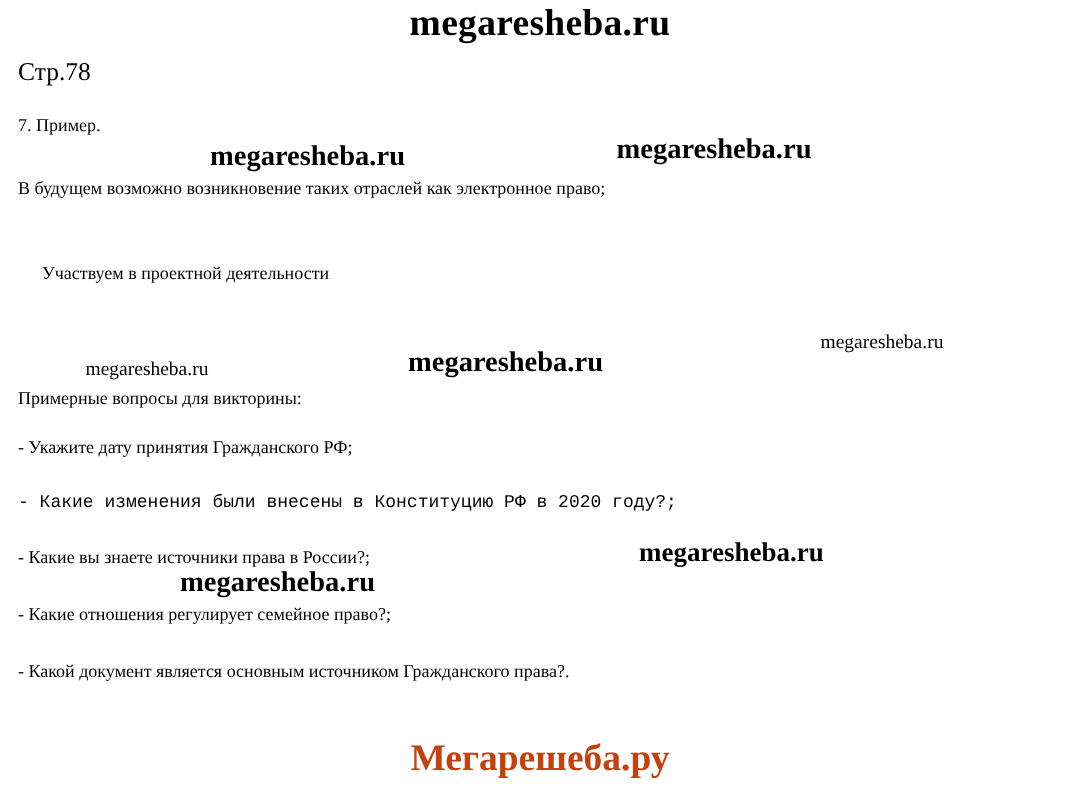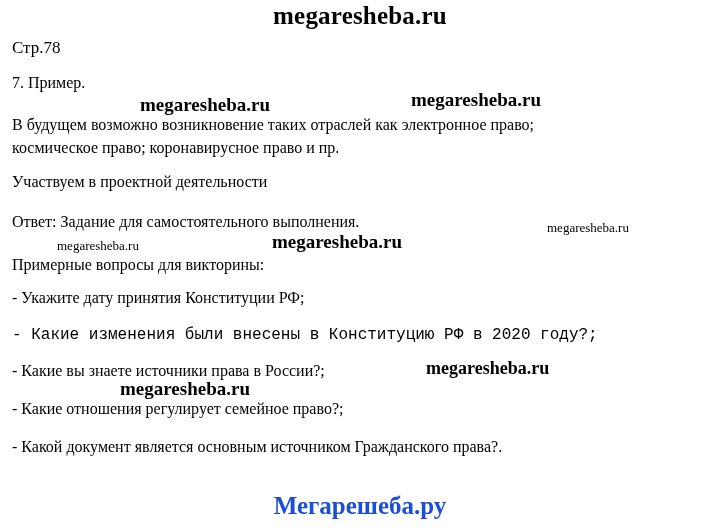--- a/index.html
+++ b/index.html
@@ -36,28 +36,28 @@
   }
   .brand-bottom {
     position: absolute;
     top: 492px;
     left: 0;
     width: 720px;
     text-align: center;
     font-family: "Liberation Serif", serif;
     font-weight: bold;
     font-size: 25px;
-    color: #1d4ed8;
+    color: #c2410c;
   }
 
   
   .line {
     position: absolute;
     font-family: "Liberation Serif", serif;
-    font-size: 16px;
+    font-size: 12px;
     line-height: 20px;
     white-space: nowrap;
     color: #000;
   }
   .page-num {
     top: 38px;
     left: 12px;
     font-size: 17px;
   }
   .item7 {
@@ -67,21 +67,21 @@
   .p1a {
     top: 115px;
     left: 12px;
   }
   .p1b {
     top: 138px;
     left: 12px;
   }
   .project {
     top: 172px;
-    left: 12px;
+    left: 28px;
   }
   .answer {
     top: 212px;
     left: 12px;
   }
   .quiz-head {
     top: 255px;
     left: 12px;
     font-family: Liberation Serif, serif;
   }
@@ -112,29 +112,27 @@
 
 <div class="page">
 
   <div class="brand-top">megaresheba.ru</div>
 
   <div class="line page-num">Стр.78</div>
 
   <div class="line item7">7. Пример.</div>
 
   <div class="line p1a">В будущем возможно возникновение таких отраслей как электронное право;</div>
-  <div class="line p1b">космическое право; коронавирусное право и пр.</div>
 
   <div class="line project">Участвуем в проектной деятельности</div>
 
-  <div class="line answer">Ответ: Задание для самостоятельного выполнения.</div>
 
   <div class="line quiz-head">Примерные вопросы для викторины:</div>
 
-  <div class="line q1">- Укажите дату принятия Конституции РФ;</div>
+  <div class="line q1">- Укажите дату принятия Гражданского РФ;</div>
   <div class="line q2">- Какие изменения были внесены в Конституцию РФ в 2020 году?;</div>
   <div class="line q4">- Какие отношения регулирует семейное право?;</div>
   <div class="line q3">- Какие вы знаете источники права в России?;</div>
   <div class="line q5">- Какой документ является основным источником Гражданского права?.</div>
 
   <div class="wm wm-1">megaresheba.ru</div>
   <div class="wm wm-2">megaresheba.ru</div>
   <div class="wm wm-3">megaresheba.ru</div>
   <div class="wm wm-4">megaresheba.ru</div>
   <div class="wm wm-5">megaresheba.ru</div>

